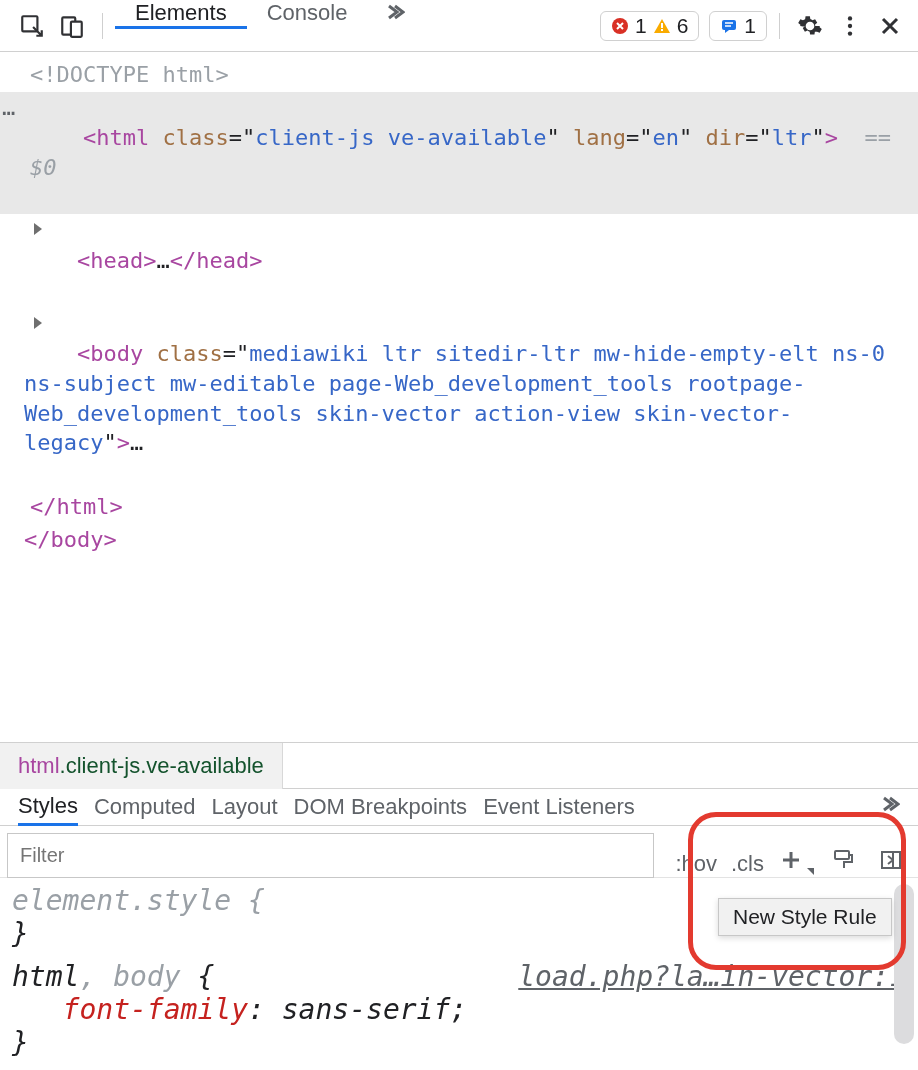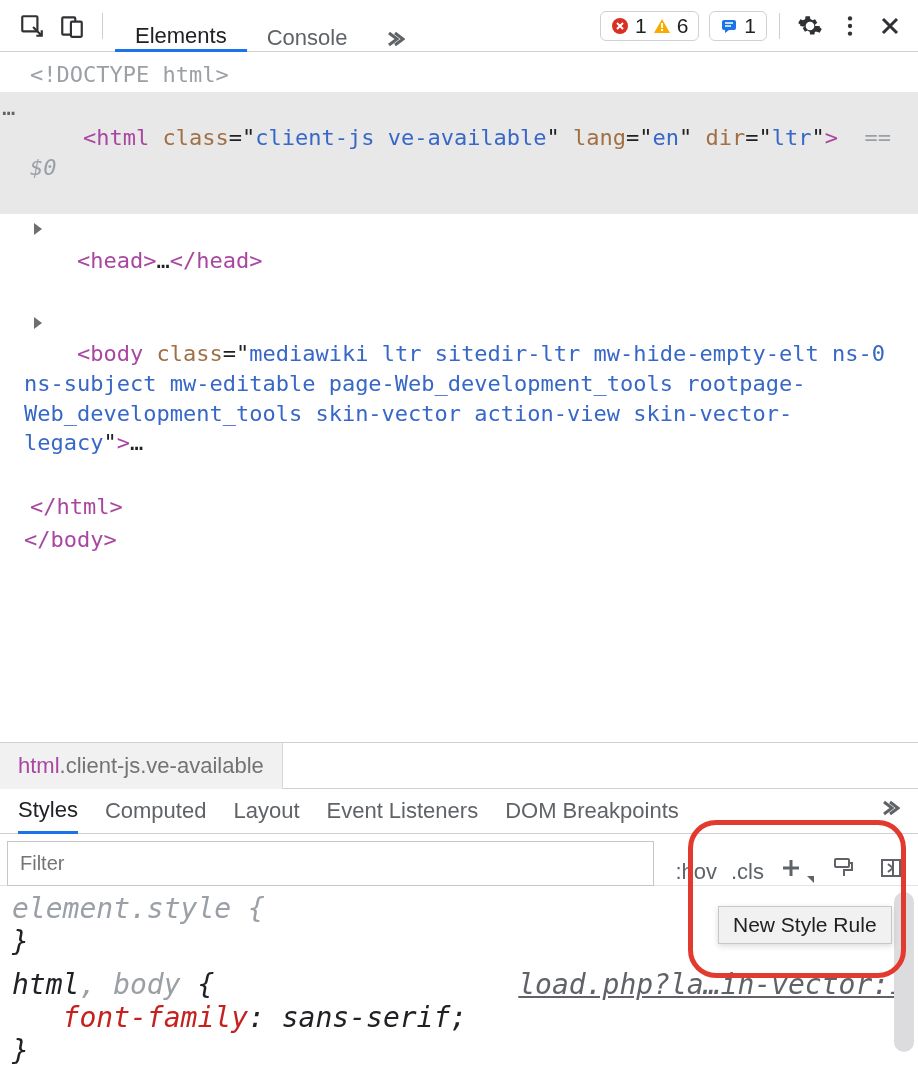--- a/index.html
+++ b/index.html
@@ -27,21 +27,21 @@
   .toolbar .spacer { flex: 1; }
   .tb-icon {
     display: inline-flex;
     align-items: center;
     justify-content: center;
     width: 36px; height: 36px;
     color: #303134;
     cursor: pointer;
   }
   .vsep { width: 1px; height: 26px; background: #cfcfcf; margin: 0 8px; }
-  .tabs-top { display: flex; align-items: flex-end; height: 100%; }
+  .tabs-top { display: flex; align-items: flex-start; height: 100%; }
   .tab-top {
     display: flex; align-items: center;
     padding: 0 20px;
     color: #5f6368;
     cursor: pointer;
   }
   .tab-top.active {
     color: #202124;
     border-bottom: 3px solid #1a73e8;
     margin-bottom: -1px;
@@ -88,28 +88,28 @@
     background: #fff;
     font-size: 22px;
   }
   .crumb .chip {
     background: #f1f1f1;
     border-right: 1px solid #d8d8d8;
     padding: 10px 18px;
     margin-left: -14px;
   }
   .crumb .tagname { color: #a846a0; }
-  .crumb .classchain { color: #737373; }
+  .crumb .classchain { color: #14532d; }
 
   
   .subtabs {
-    display:flex; align-items: center; height:46px;
+    display:flex; align-items: center; height:38px;
     border-top:1px solid #d0d0d0;
     border-bottom:1px solid #d0d0d0;
-    gap: 27px;
+    gap: 16px;
     padding: 0 18px;
     color:#5f6368;
     font-size:22px;
   }
   .subtab { cursor:pointer; display:flex; align-items:center; height:100%; }
   .subtab.active { color:#202124; border-bottom:3px solid #1a73e8; margin-bottom:-1px;}
   .subtabs .spacer { flex:1;}
   .subtabs .more { cursor:pointer; }
 
   
@@ -262,22 +262,22 @@
 <div class="crumb">
   <div class="chip">
     <span class="tagname">html</span><span class="classchain">.client-js.ve-available</span>
   </div>
 </div>
 
 <div class="subtabs">
   <div class="subtab active">Styles</div>
   <div class="subtab">Computed</div>
   <div class="subtab">Layout</div>
+  <div class="subtab">DOM Breakpoints</div>
   <div class="subtab">Event Listeners</div>
-  <div class="subtab">DOM Breakpoints</div>
   <div class="spacer"></div>
   <div class="more">
     <svg width="24" height="24" viewBox="0 0 24 24" fill="none" stroke="#5f6368" stroke-width="3">
         <path d="M8 6 L16 12 L8 18"></path>
         <path d="M14 6 L22 12 L14 18"></path>
       </svg>
   </div>
 </div>
 
 <div class="styles-pane">

